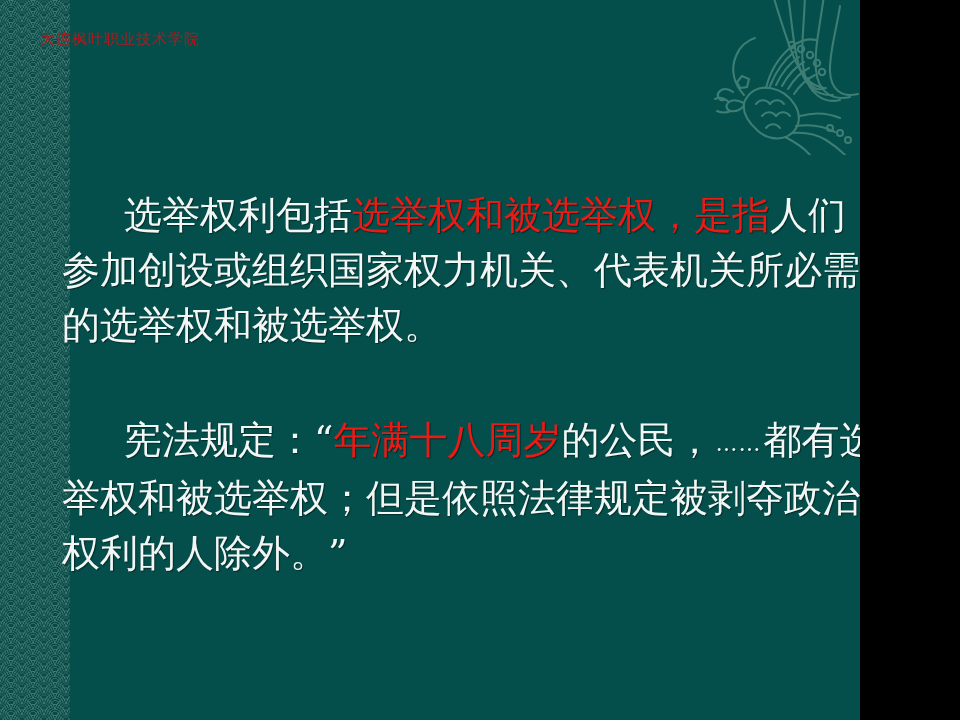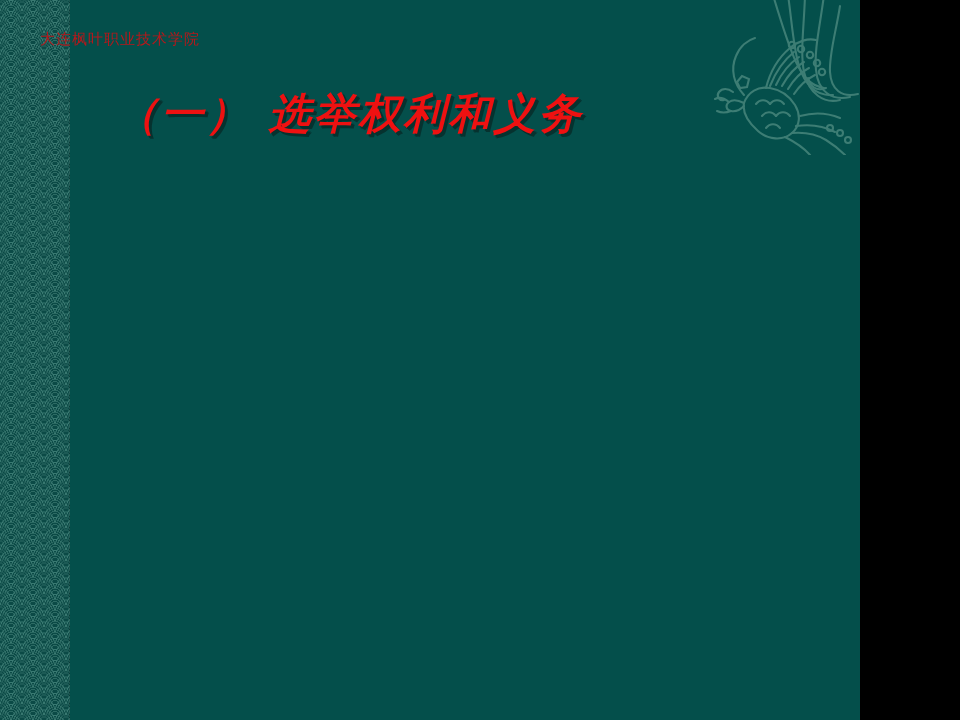--- a/index.html
+++ b/index.html
@@ -168,17 +168,22 @@
       <path d="M62 116 C66 111, 72 111, 76 116"></path>
       <path d="M76 116 C80 111, 86 111, 90 116"></path>
       <path d="M66 128 C70 123, 76 123, 80 128"></path>
 
       <path d="M44 95 C34 84, 30 70, 36 56 C40 46, 48 40, 55 38"></path>
     </g>
   </svg>
 
   <div id="org-name">大连枫叶职业技术学院</div>
 
-  <div id="slide-title">（一） 选举权利和义务</div>
 
+  <div class="body-block" id="para-1">
+    <span class="indent"></span><span class="white">选举权利包括</span><span class="red">选举权和被选举权，是指</span><span class="white">人们参加创设或组织国家权力机关、代表机关所必需的选举权和被选举权。</span>
+  </div>
 
+  <div class="body-block" id="para-2">
+    <span class="indent"></span><span class="white">宪法规定：</span><span class="white qmark">“</span><span class="red">年满十八周岁</span><span class="white">的公民，</span><span class="white ellipsis">……</span><span class="white">都有选举权和被选举权；但是依照法律规定被剥夺政治权利的人除外。</span><span class="white qmark">”</span>
+  </div>
 
 </div>
 
 </body></html>

